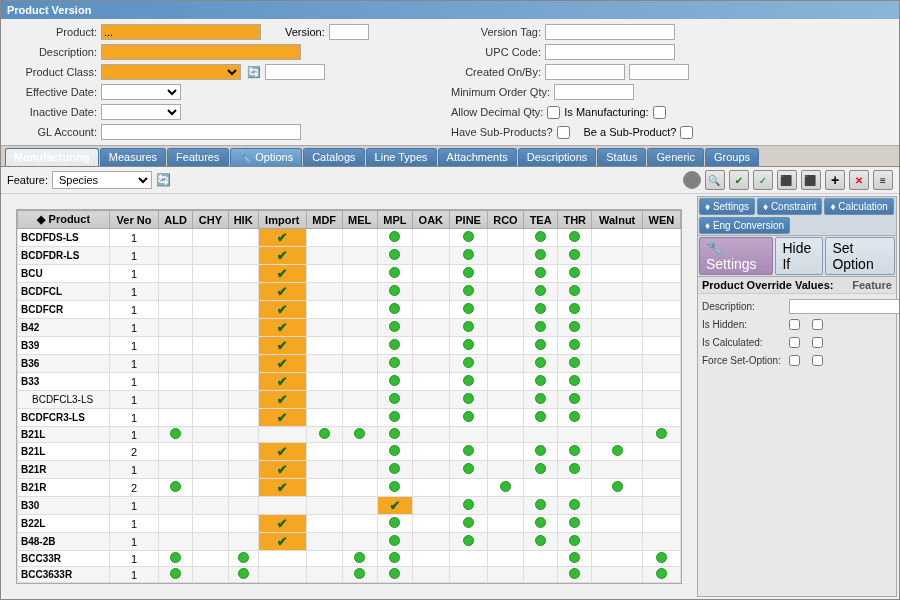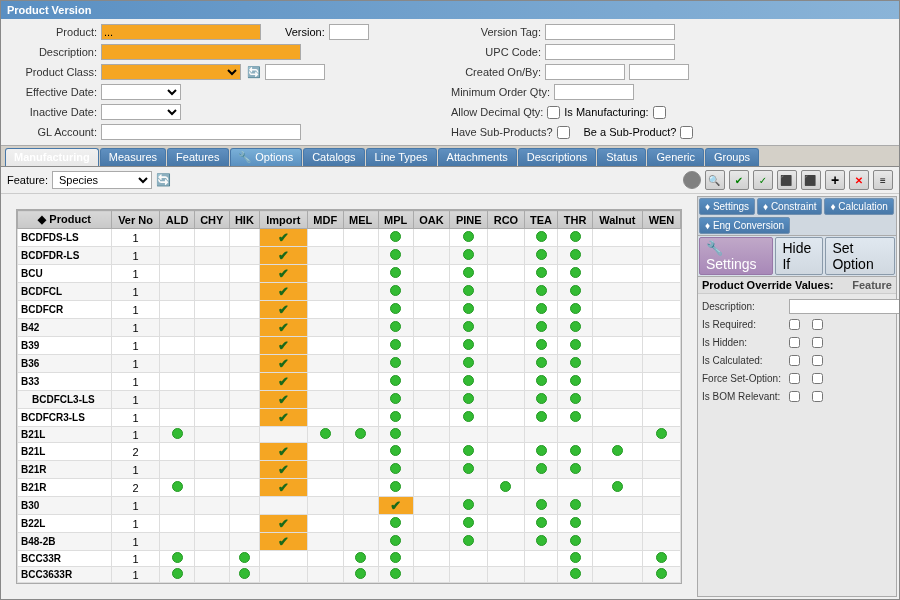--- a/index.html
+++ b/index.html
@@ -355,21 +355,21 @@
               <td style="text-align: center; padding: 1px 2px;"><span class="cell-dot-lg"></span></td>
               <td style="text-align: center; padding: 1px 2px;"></td>
               <td style="text-align: center; padding: 1px 2px;"><span class="cell-dot-lg"></span></td>
               <td style="text-align: center; padding: 1px 2px;"></td>
               <td style="text-align: center; padding: 1px 2px;"><span class="cell-dot-lg"></span></td>
               <td style="text-align: center; padding: 1px 2px;"><span class="cell-dot-lg"></span></td>
               <td style="text-align: center; padding: 1px 2px;"></td>
               <td style="text-align: center; padding: 1px 2px;"></td>
             </tr>
             <tr>
-              <td style="font-weight: bold; font-size: 10px; padding-left: 14px;">BCDFCL3-LS</td>
+              <td style="font-weight: normal; font-size: 10px; padding-left: 14px;">BCDFCL3-LS</td>
               <td style="text-align: center;">1</td>
               <td style="text-align: center; padding: 1px 2px;"></td>
               <td style="text-align: center; padding: 1px 2px;"></td>
               <td style="text-align: center; padding: 1px 2px;"></td>
               <td class="cell-orange" style="text-align: center; padding: 1px 2px;"><span class="cell-check" style="color:#1a6a1a;font-size:13px">✔</span></td>
               <td style="text-align: center; padding: 1px 2px;"></td>
               <td style="text-align: center; padding: 1px 2px;"></td>
               <td style="text-align: center; padding: 1px 2px;"><span class="cell-dot-lg"></span></td>
               <td style="text-align: center; padding: 1px 2px;"></td>
               <td style="text-align: center; padding: 1px 2px;"><span class="cell-dot-lg"></span></td>
@@ -599,47 +599,35 @@
       <div style="display:flex;align-items:center;padding:2px 4px;background:#e0e0e0;border-bottom:1px solid #ccc;font-size:10px;font-weight:bold">
         <span>Product Override Values:</span>
         <span style="margin-left:auto;color:#555">Feature</span>
       </div>
 
       <div class="right-content">
         <div class="right-form-row">
           <span class="right-form-label">Description:</span>
           <input class="right-form-input" style="">
 
-        </div>
-        <div class="right-form-row">
-          <span class="right-form-label">Is Required:</span>
-          <input type="checkbox" class="right-checkbox" style="">
-          <span style="margin-left:8px"></span>
-          <input type="checkbox" class="right-checkbox" style="">
         </div>
         <div class="right-form-row">
           <span class="right-form-label">Is Hidden:</span>
           <input type="checkbox" class="right-checkbox" style="">
           <span style="margin-left:8px"></span>
           <input type="checkbox" class="right-checkbox" style="">
         </div>
         <div class="right-form-row">
           <span class="right-form-label">Is Calculated:</span>
           <input type="checkbox" class="right-checkbox" style="">
           <span style="margin-left:8px"></span>
           <input type="checkbox" class="right-checkbox" style="">
         </div>
         <div class="right-form-row">
           <span class="right-form-label">Force Set-Option:</span>
           <input type="checkbox" class="right-checkbox" style="">
           <span style="margin-left:8px"></span>
           <input type="checkbox" class="right-checkbox" style="">
         </div>
-        <div class="right-form-row">
-          <span class="right-form-label">Is BOM Relevant:</span>
-          <input type="checkbox" class="right-checkbox" style="">
-          <span style="margin-left:8px"></span>
-          <input type="checkbox" class="right-checkbox" style="">
-        </div>
       </div>
     </div>
   </div>
 </div>
 
 </body></html>

